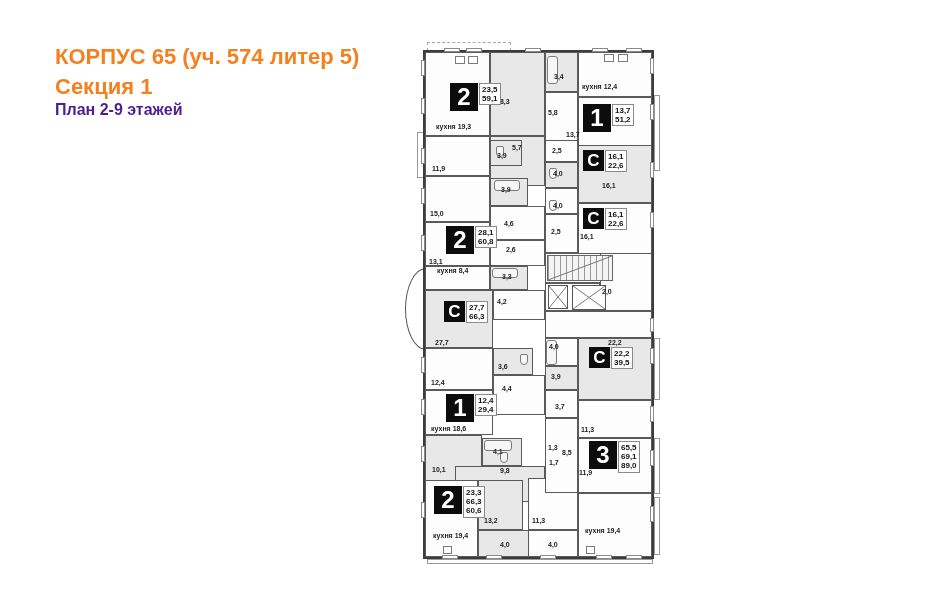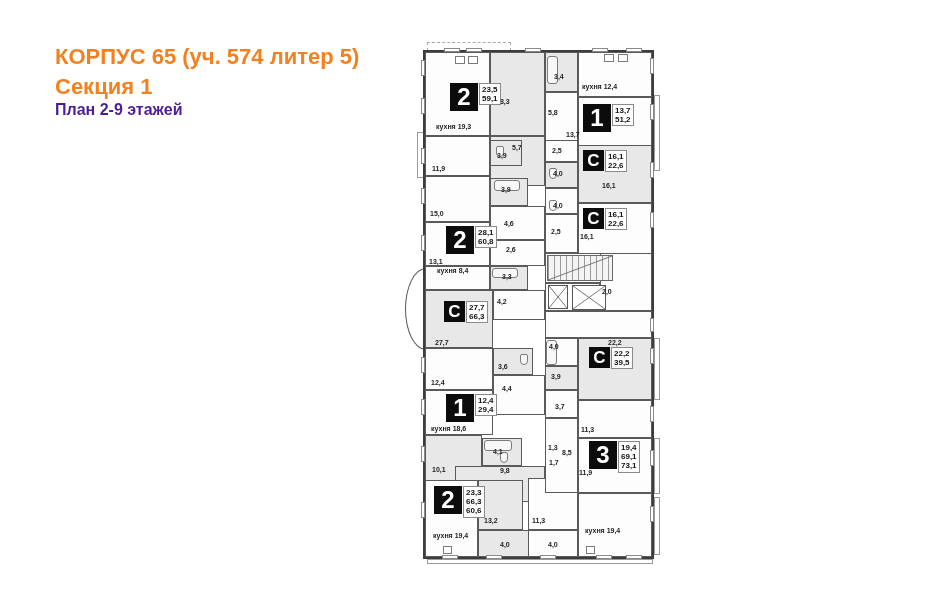--- a/index.html
+++ b/index.html
@@ -260,23 +260,23 @@
     <div class="badge big" style="left: 446px; top: 394px; width: 50px; height: 30px; position: absolute;">
       <span class="sq">1</span>
       <span class="vals">
         <div>12,4</div>
         <div>29,4</div>
       </span>
     </div>
     <div class="badge big" style="left: 589px; top: 441px; width: 50px; height: 30px; position: absolute;">
       <span class="sq">3</span>
       <span class="vals">
-        <div>19,4</div>
+        <div>65,5</div>
         <div>69,1</div>
-        <div>73,1</div>
+        <div>89,0</div>
       </span>
     </div>
     <div class="badge big" style="left: 434px; top: 486px; width: 50px; height: 30px; position: absolute;">
       <span class="sq">2</span>
       <span class="vals">
         <div>23,3</div>
         <div>66,3</div>
         <div>60,6</div>
       </span>
     </div>

